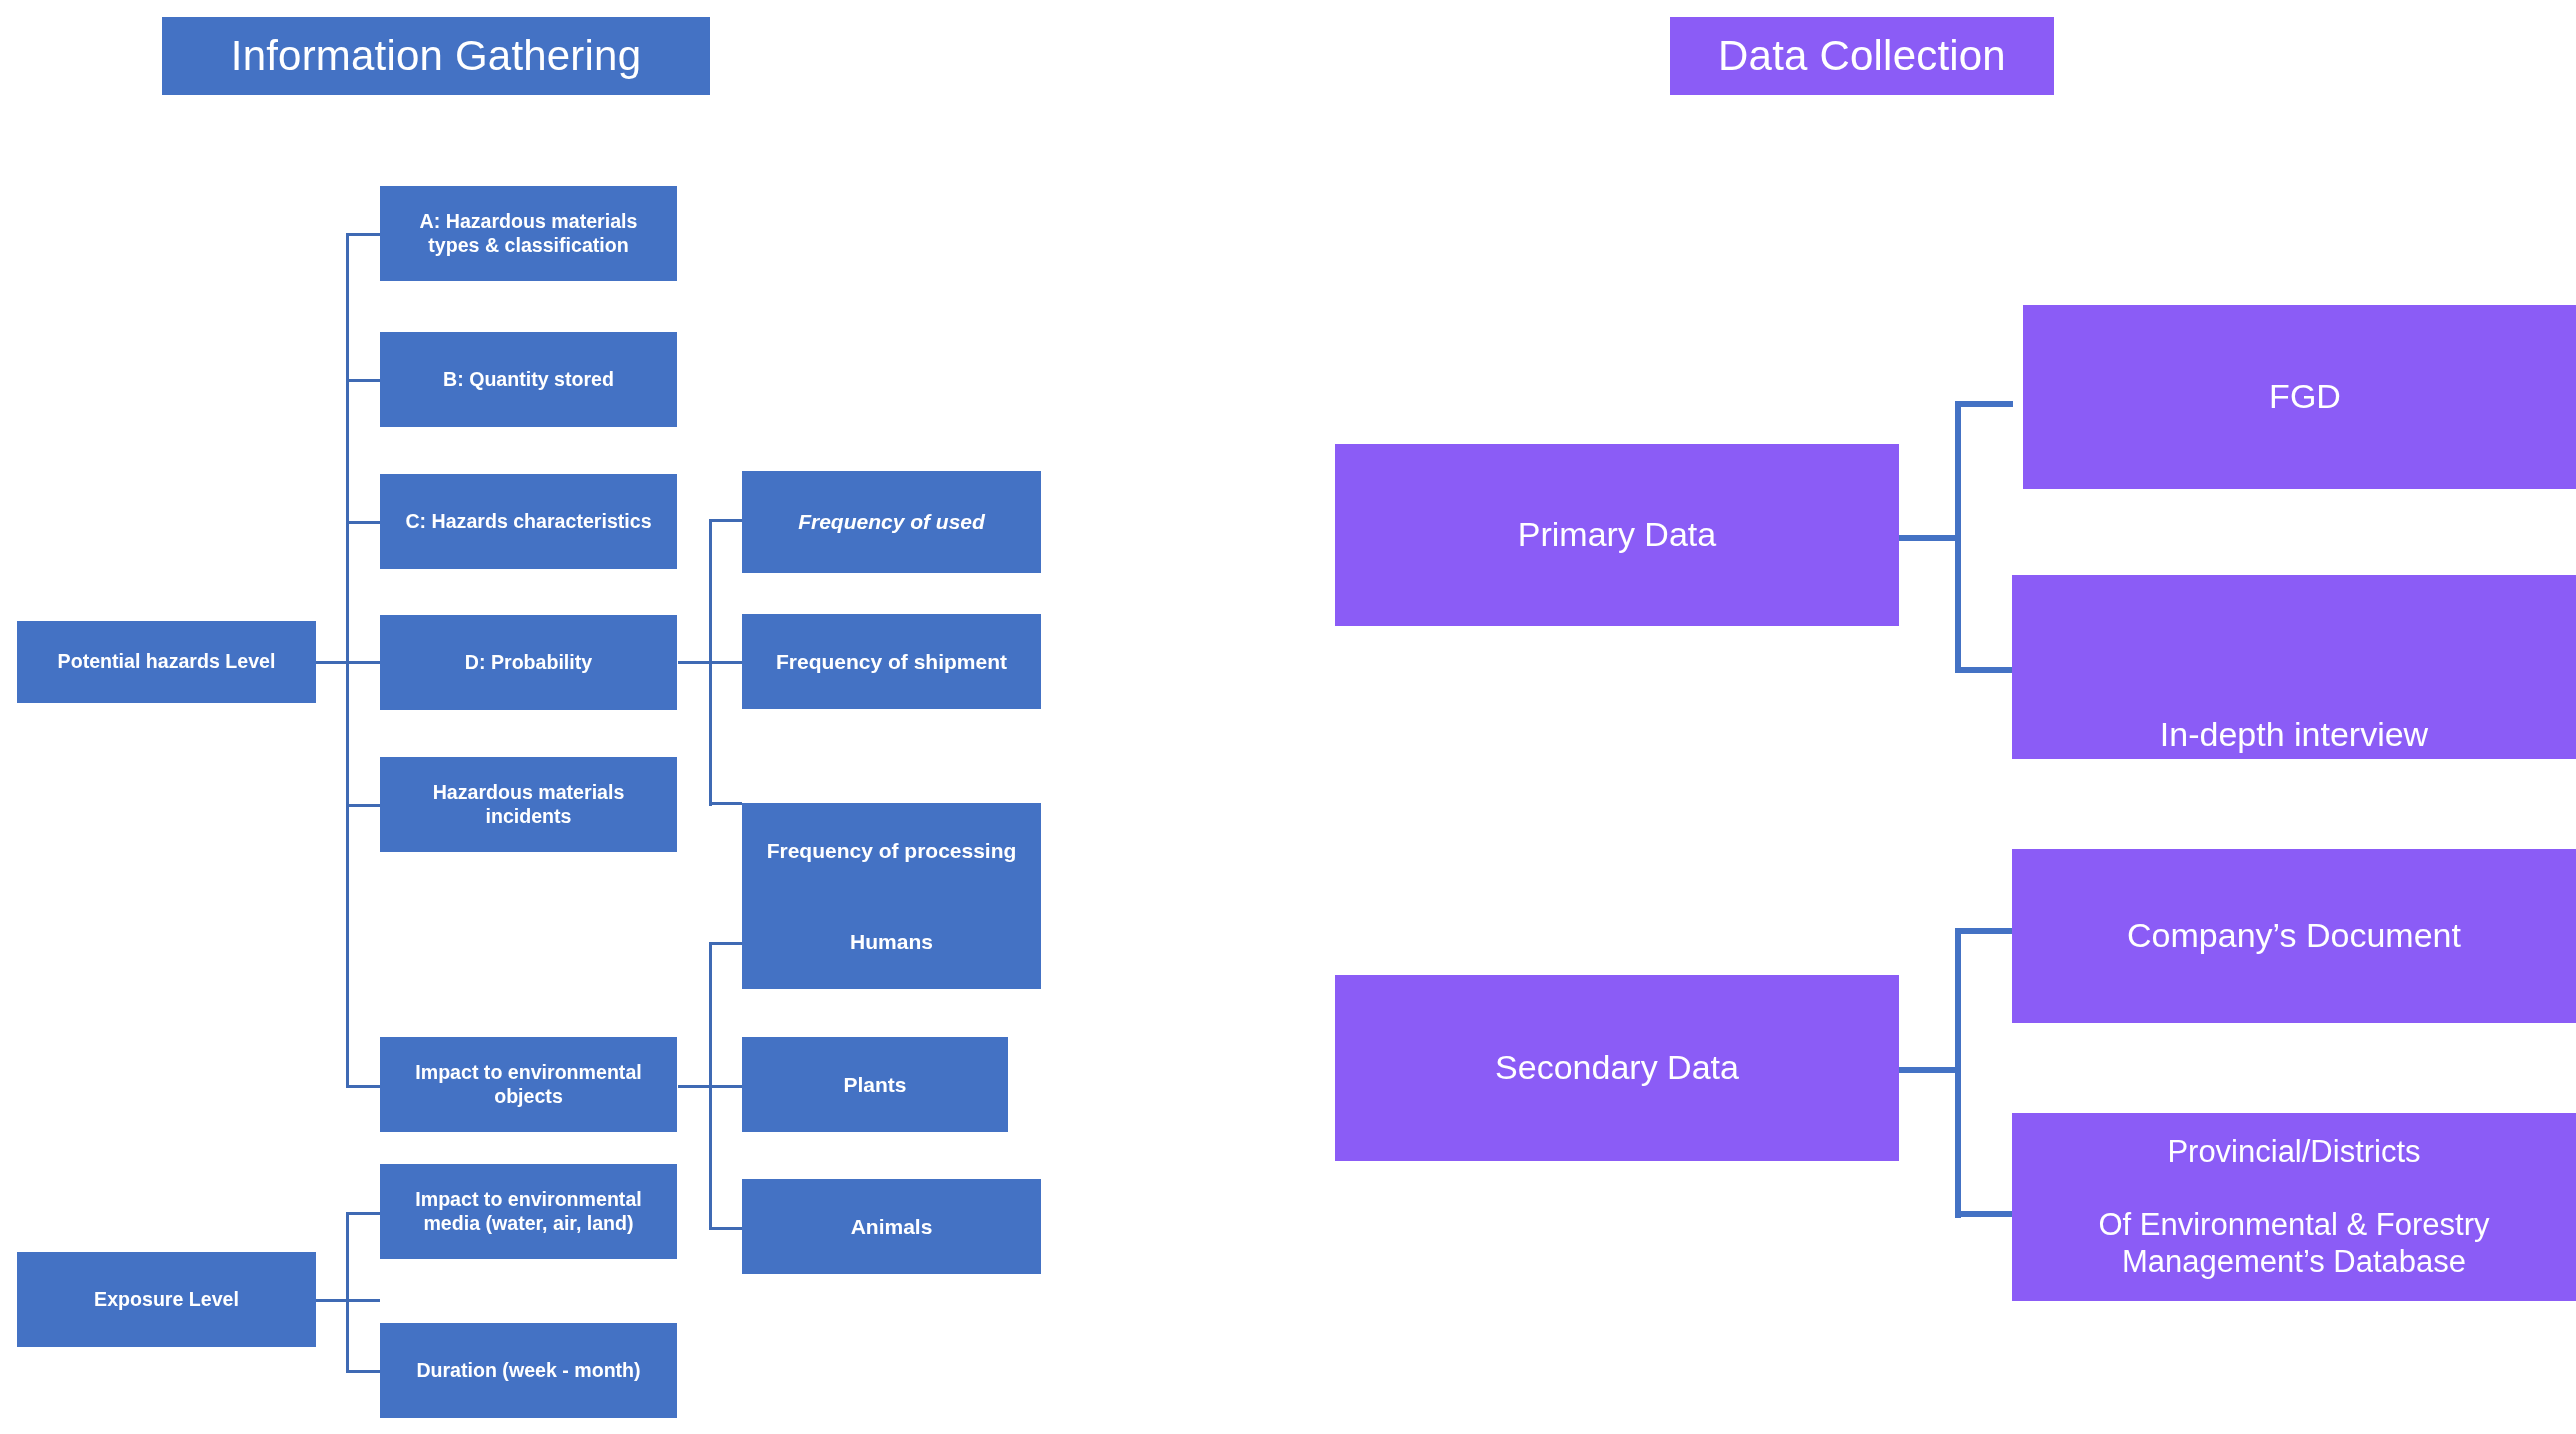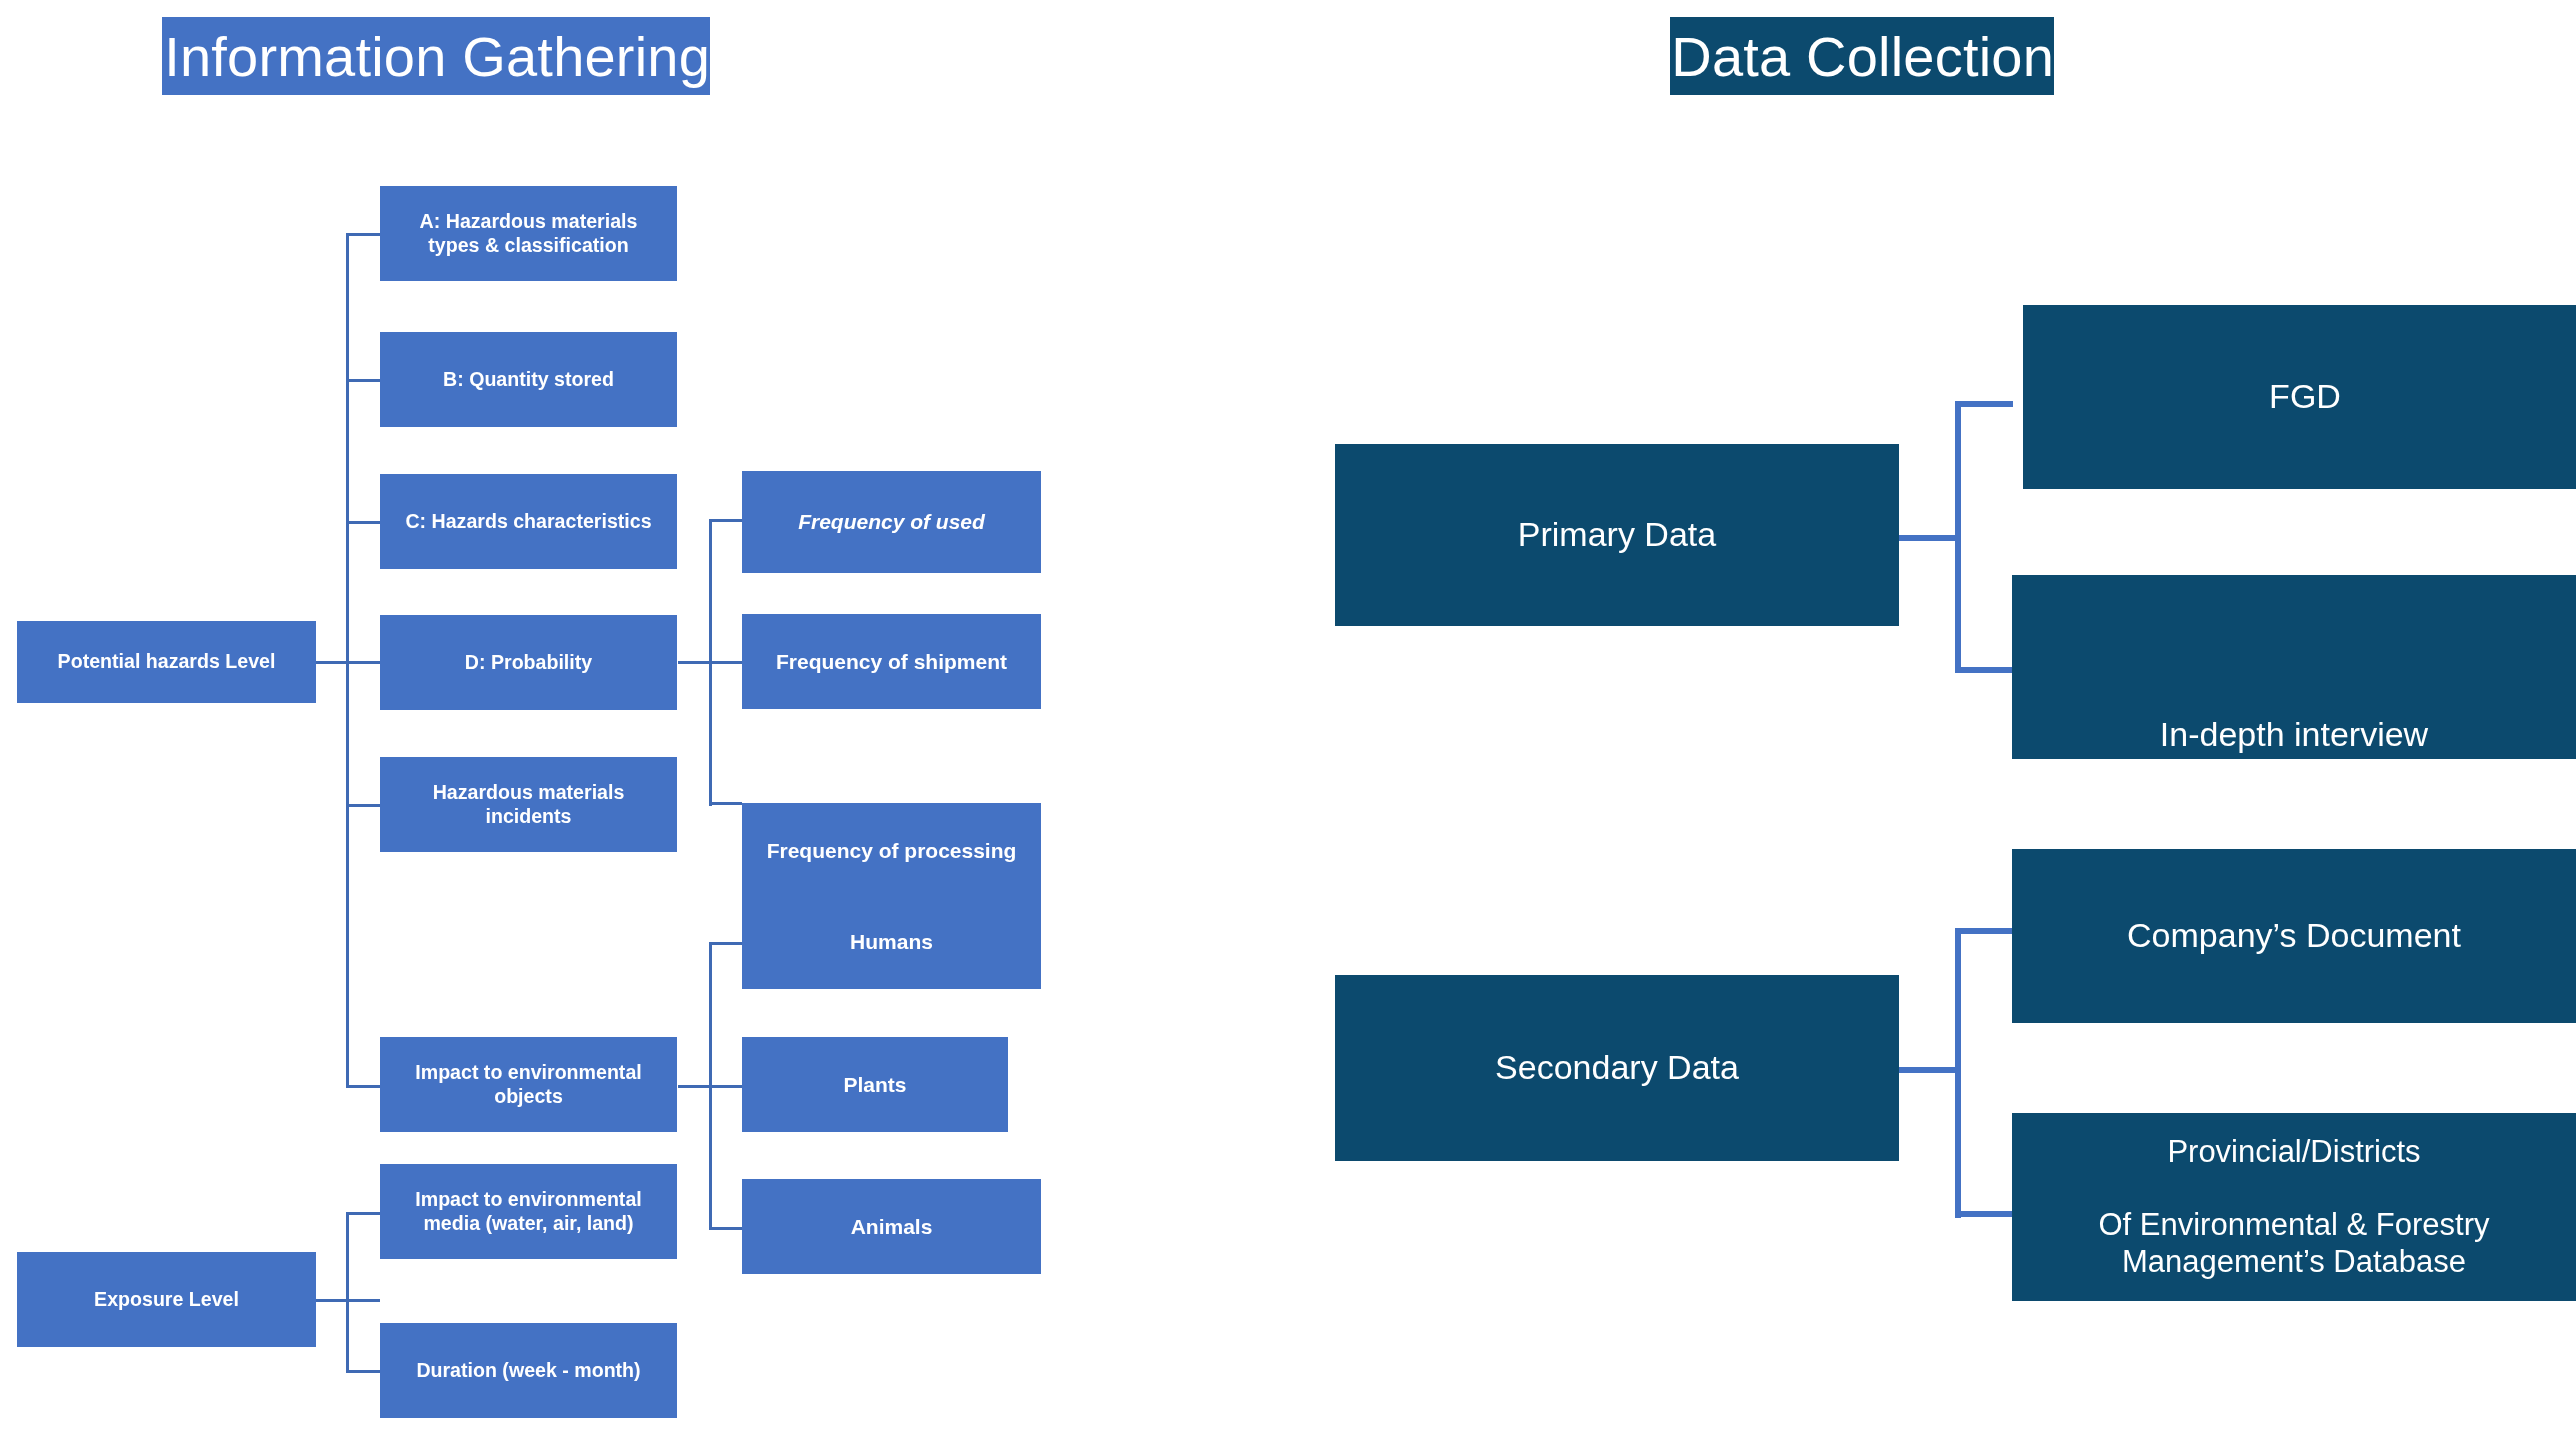--- a/index.html
+++ b/index.html
@@ -21,30 +21,30 @@
     display: flex;
     align-items: center;
     justify-content: center;
     text-align: center;
     color: #ffffff;
     line-height: 1.22;
     padding: 3.1px 7.8px;
     white-space: pre-line;
   }
   .blue  { background: #4472C4; }
-  .green { background: #0c4a6e; }
+  .green { background: #8b5cf6; }
 
   .title-box {
     position: absolute;
     box-sizing: border-box;
     display: flex;
     align-items: center;
-    justify-content: flex-end;
+    justify-content: center;
     color: #ffffff;
-    font-size: 56px;
+    font-size: 42px;
     font-weight: 400;
     letter-spacing: 0.2px;
   }
 
   
   .conn {
     position: absolute;
     background: #3f6ab4;
   }
   .conn-h { height: 3.1px; }

